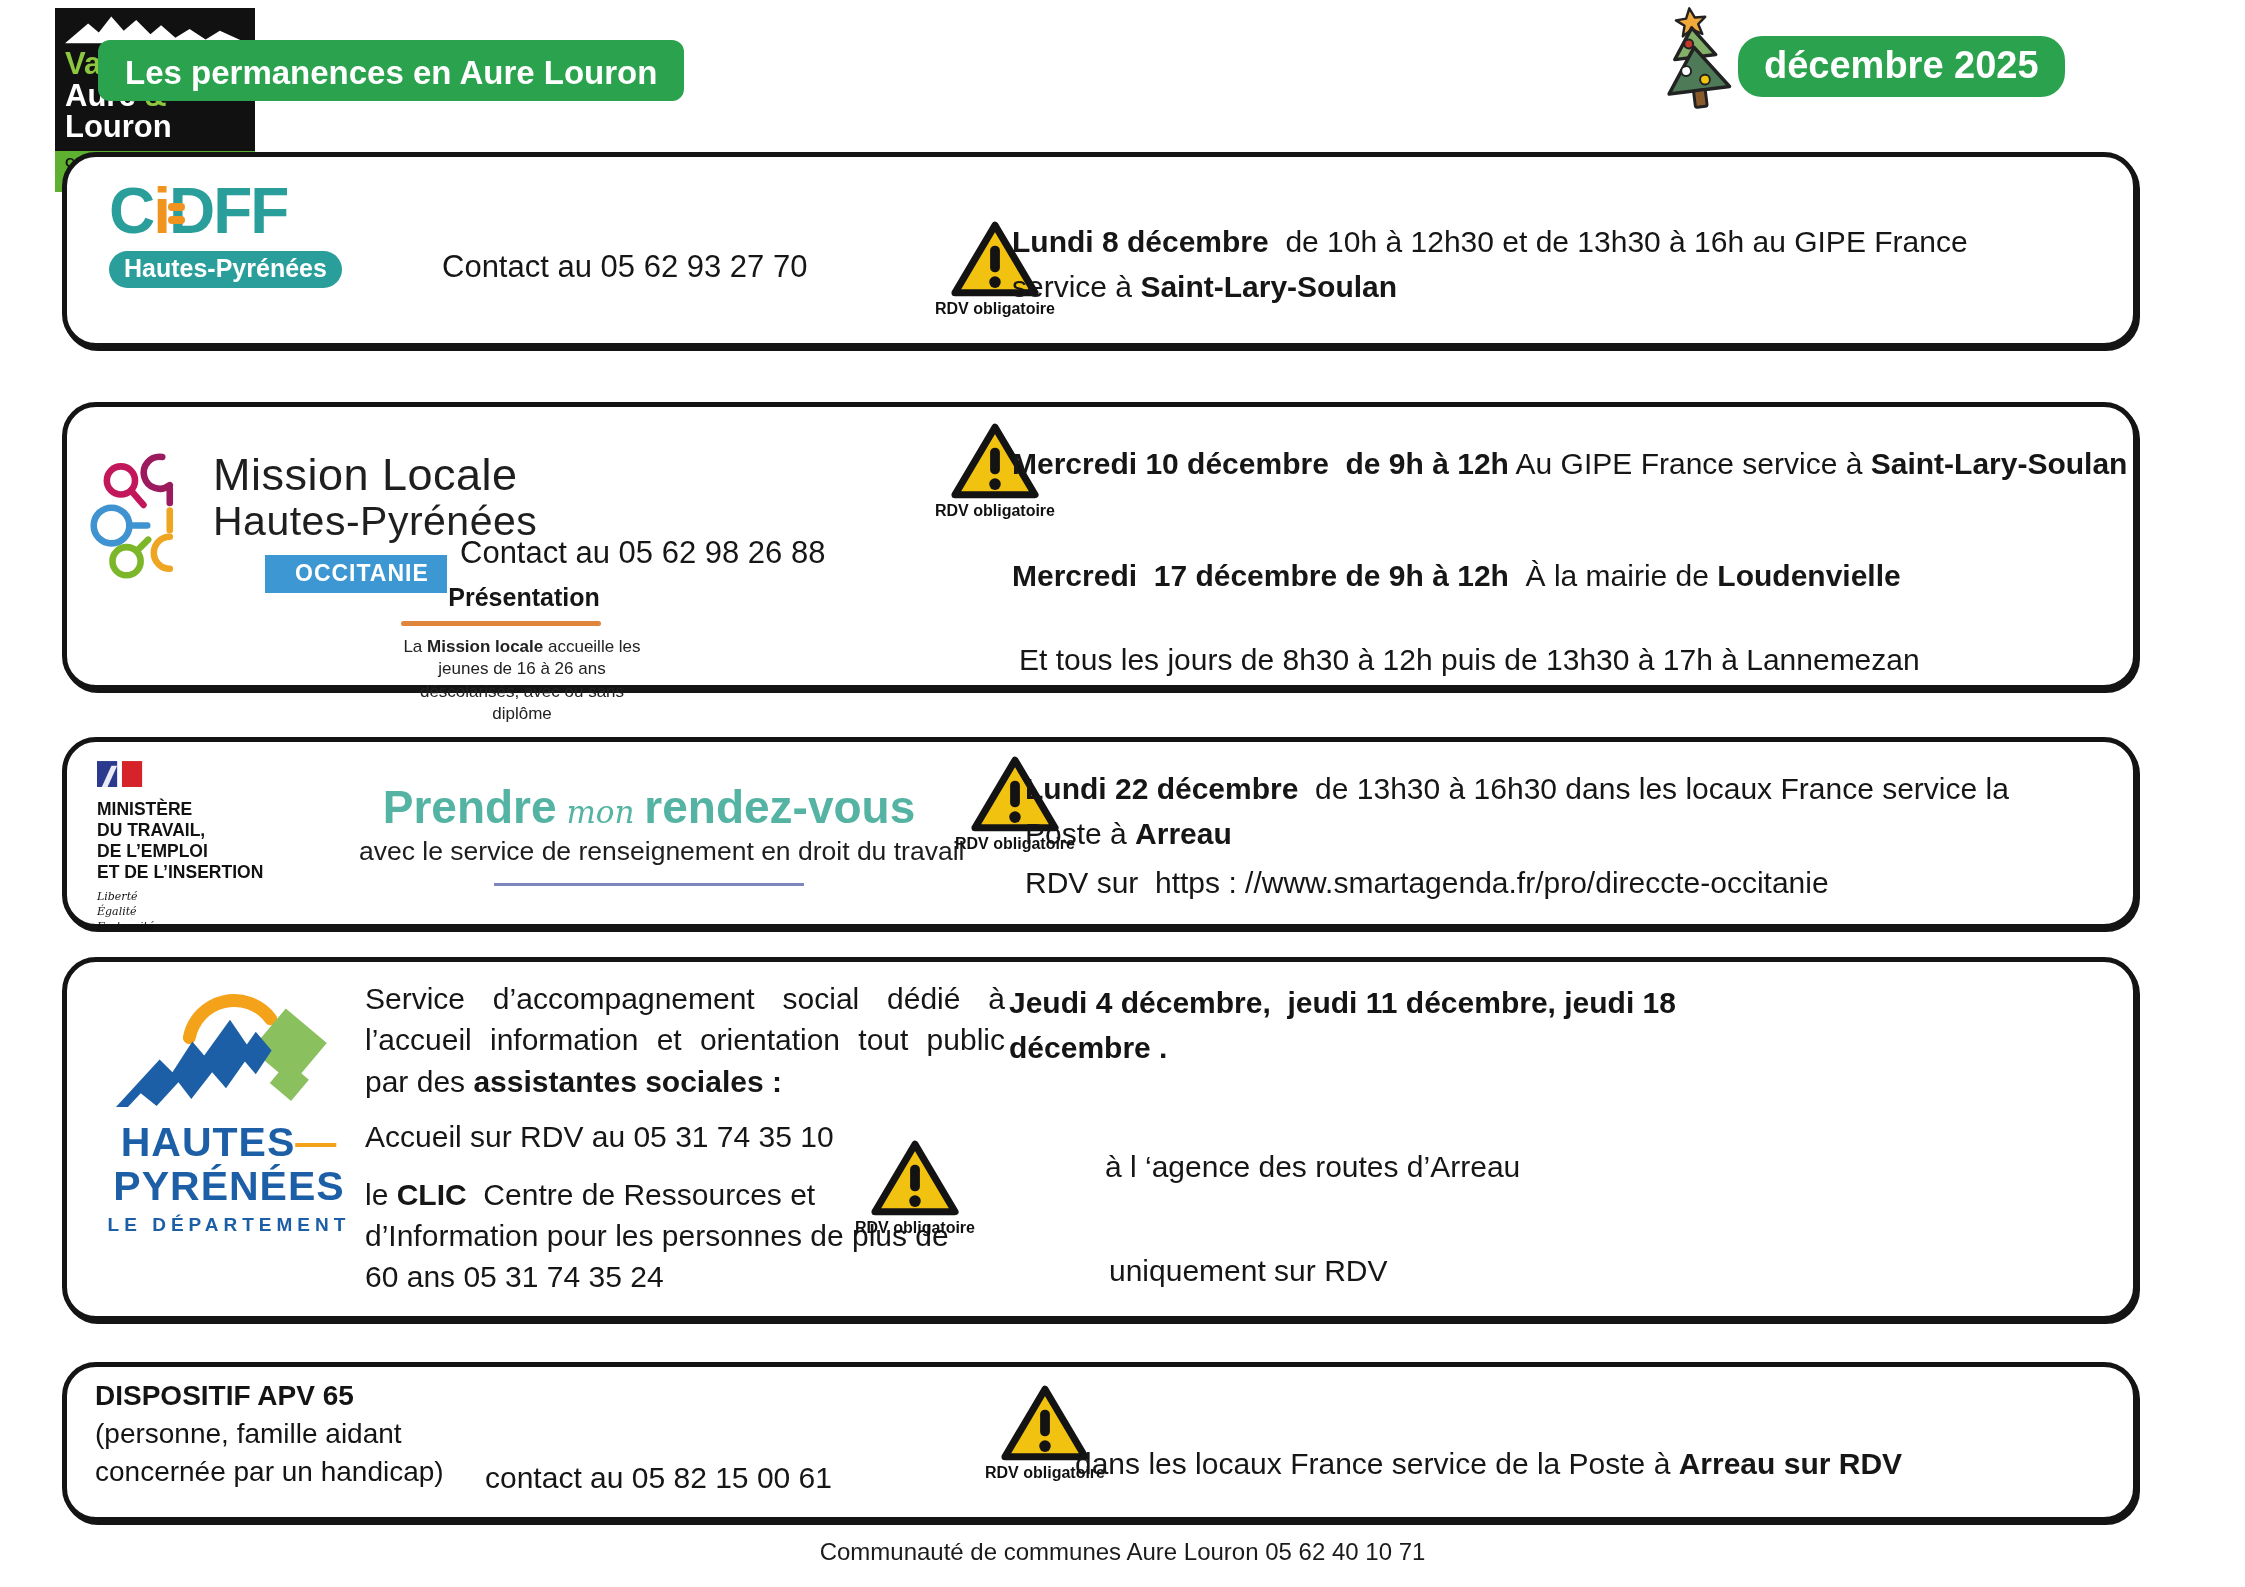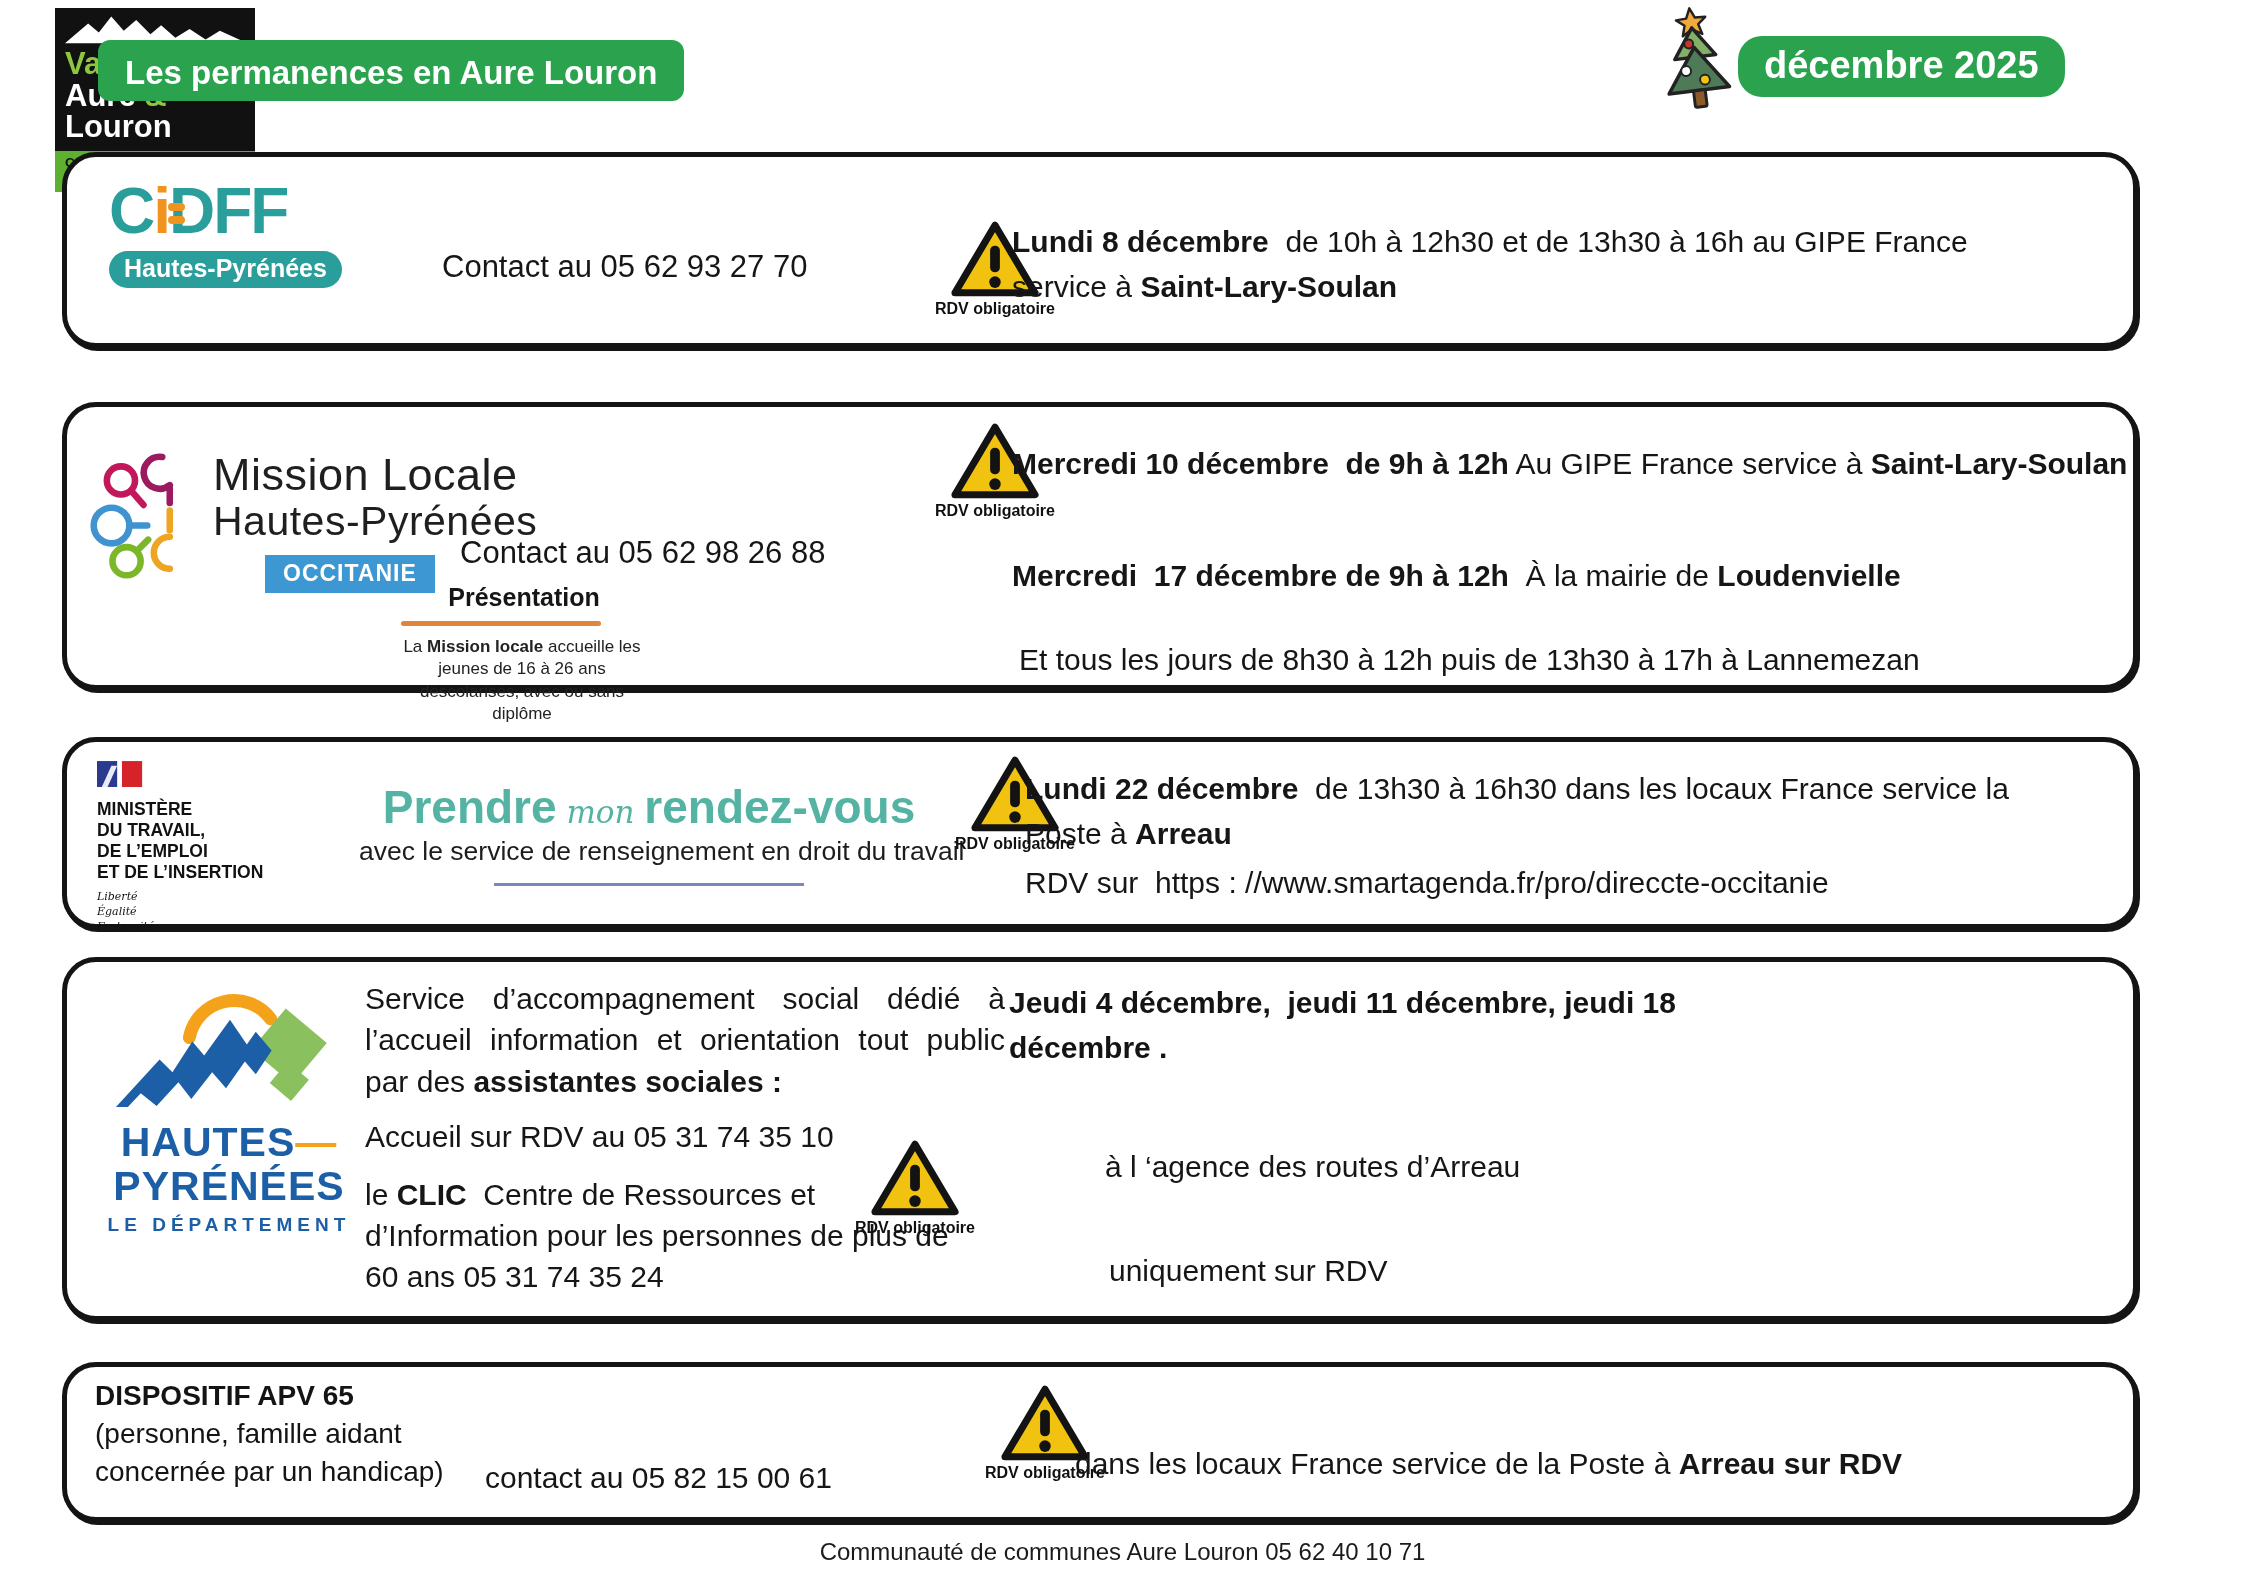--- a/index.html
+++ b/index.html
@@ -40,21 +40,21 @@
   .cidff-acronym .dbar::before{top:24px}
   .cidff-acronym .dbar::after{top:37px}
   .cidff-lines{margin-top:6px;color:#2a9e9b;font-size:20.5px;line-height:1.18}
   .cidff-badge{display:inline-block;margin-top:8px;background:#2a9e9b;color:#fff;font-weight:bold;font-size:25px;padding:3px 15px 5px 15px;border-radius:20px}
 
   
   .ml-logo{position:absolute;left:22px;top:18px;display:flex}
   .ml-text{margin-left:16px;padding-top:26px;color:#1f1f1f}
   .ml-name1{font-size:45px;line-height:1.05;letter-spacing:.5px}
   .ml-name2{font-size:41px;line-height:1.15;letter-spacing:.5px}
-  .ml-badge{display:inline-block;margin:10px 0 16px 52px;background:#3d97d3;color:#fff;font-weight:bold;font-size:23px;letter-spacing:1px;padding:5px 18px 6px 18px}
+  .ml-badge{display:inline-block;margin:10px 0 16px 52px;background:#3d97d3;color:#fff;font-weight:bold;font-size:23px;letter-spacing:1px;padding:5px 18px 6px 30px}
   .presentation{position:absolute;left:330px;top:176px;width:250px;text-align:center}
   .presentation .p-title{font-weight:bold;font-size:25px;color:#161616;text-align:center;margin-left:4px}
   .presentation .p-line{width:200px;height:5px;background:#e0853c;border-radius:3px;margin:9px 0 10px 4px}
   .presentation .p-text{font-size:17px;line-height:1.32;color:#222}
 
   
   .min-logo{position:absolute;left:30px;top:18px}
   .min-lines{margin-top:6px;font-weight:bold;font-size:17.5px;line-height:1.2;color:#111}
   .min-motto{margin-top:7px;font-family:"DejaVu Serif",serif;font-style:italic;font-size:11px;line-height:1.35;color:#111}
   .rdv-head{position:absolute;left:292px;top:38px;width:580px;text-align:center;color:#54b3a2}

